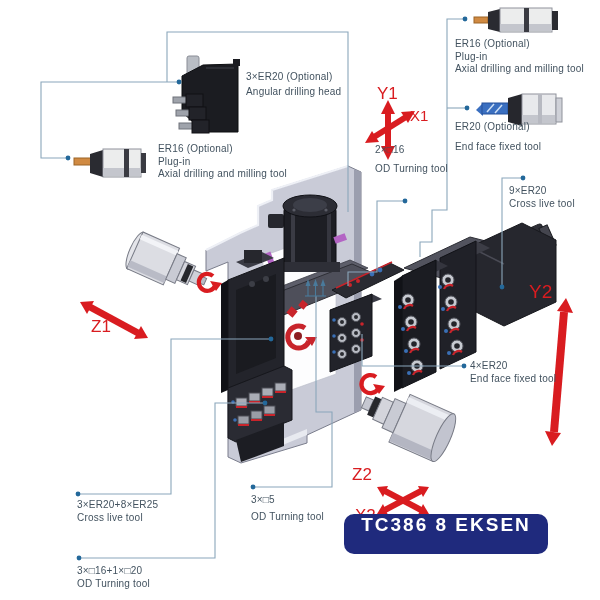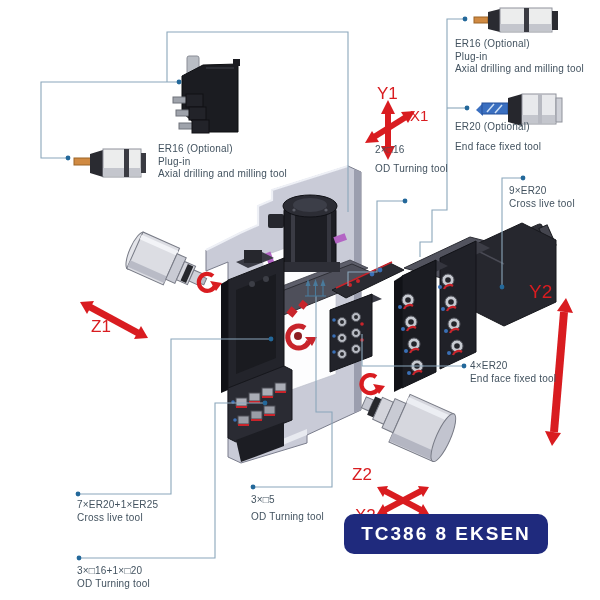--- a/index.html
+++ b/index.html
@@ -2,21 +2,21 @@
 <html><head>
 <meta charset="utf-8">
 <style>
   html,body{margin:0;padding:0;background:#ffffff;}
   .stage{position:relative;width:600px;height:600px;background:#ffffff;overflow:hidden;
          font-family:"Liberation Sans","DejaVu Sans",sans-serif;}
   .stage svg{position:absolute;left:0;top:0;}
   .lbl{position:absolute;color:#42525f;font-size:10px;line-height:12.5px;letter-spacing:.2px;white-space:nowrap;}
   .axis{position:absolute;color:#d91c20;font-weight:normal;white-space:nowrap;}
   .badge{position:absolute;left:344px;top:514px;width:204px;height:40px;border-radius:10px;
-         background:#1f2a7d;display:flex;align-items:center;justify-content:center;
+         background:#1f2a7d;display:flex;justify-content:center;
          color:#ffffff;font-weight:bold;font-size:19px;letter-spacing:2px;}
 </style>
 </head>
 <body>
 
 <div class="stage">
 
 <svg width="600" height="600" viewBox="0 0 600 600">
 
   <g>
@@ -321,20 +321,24 @@
         <circle cx="502" cy="287" r="2.4"></circle>
     <circle cx="464" cy="366" r="2.4"></circle>
     <circle cx="78" cy="494" r="2.4"></circle>
         <circle cx="271" cy="339" r="2.4"></circle>
     <circle cx="79" cy="558" r="2.4"></circle>
         <circle cx="265" cy="403" r="2.4"></circle>
     <circle cx="253" cy="487" r="2.4"></circle>
   </g>
 </svg>
 
+  <div class="lbl" style="left:246px;top:71px">
+    <div>3×ER20 (Optional)</div>
+    <div style="margin-top:2px">Angular drilling head</div>
+  </div>
 
   <div class="lbl" style="left:158px;top:143px">
     <div>ER16 (Optional)</div>
     <div>Plug-in</div>
     <div>Axial drilling and milling tool</div>
   </div>
 
   <div class="lbl" style="left:455px;top:38px">
     <div>ER16 (Optional)</div>
     <div>Plug-in</div>
@@ -355,21 +359,21 @@
     <div>9×ER20</div>
     <div>Cross live tool</div>
   </div>
 
   <div class="lbl" style="left:470px;top:360px">
     <div>4×ER20</div>
     <div>End face fixed tool</div>
   </div>
 
   <div class="lbl" style="left:77px;top:499px">
-    <div>7×ER20+1×ER25</div>
+    <div>3×ER20+8×ER25</div>
     <div>Cross live tool</div>
   </div>
 
   <div class="lbl" style="left:251px;top:494px">
     <div>3×□5</div>
     <div style="margin-top:4px">OD Turning tool</div>
   </div>
 
   <div class="lbl" style="left:77px;top:565px">
     <div>3×□16+1×□20</div>

